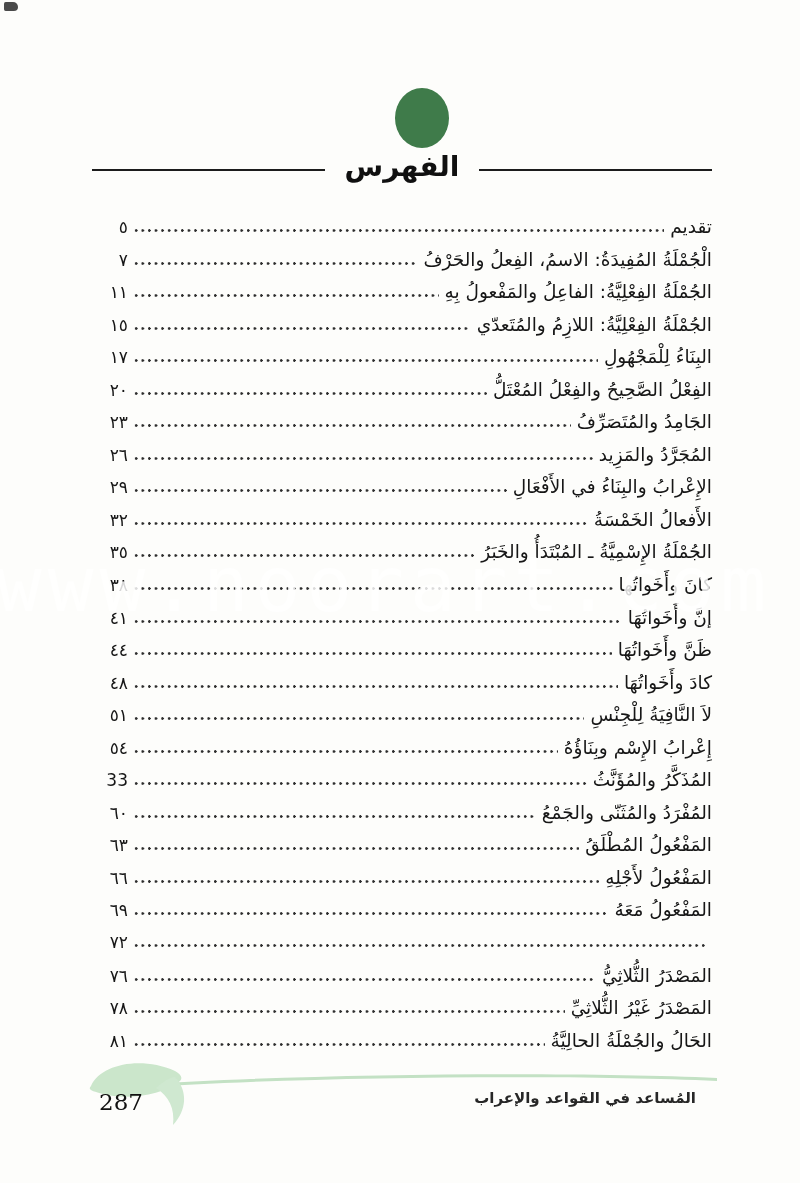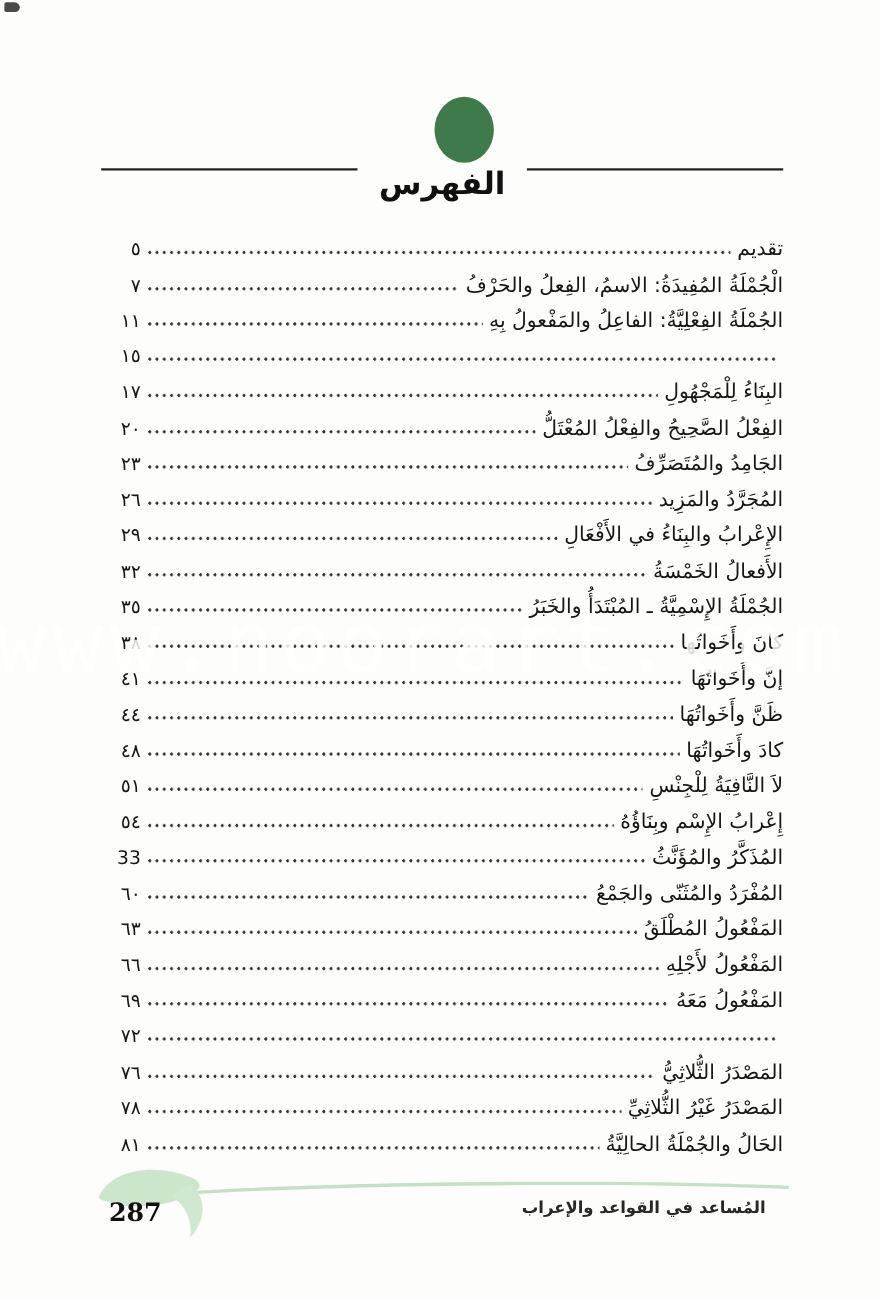--- a/index.html
+++ b/index.html
@@ -21,21 +21,21 @@
   }
 
   
   .circle {
     position: absolute; left: 395px; top: 88px;
     width: 54px; height: 60px; border-radius: 50%;
     background: #3f7b4a;
   }
   .title-row {
     position: absolute; top: 153px; left: 92px; right: 88px;
-    display: flex; gap: 20px;
+    display: flex; align-items: center; gap: 20px;
     direction: rtl;
   }
   .title-rule { flex: 1; height: 2px; background: #1c1c1c; }
   .title-text {
     font-size: 28px; font-weight: bold; color: #101010;
     line-height: 1; padding-bottom: 6px;
   }
 
   
   .toc {
@@ -71,21 +71,21 @@
     color: #d2d2d2; mix-blend-mode: screen;
     white-space: nowrap; overflow: hidden;
     pointer-events: none;
   }
 
   
   .footer-art { position: absolute; left: 85px; top: 1058px; }
   .footer-page-number {
     position: absolute; left: 99px; top: 1089px;
     font-family: "DejaVu Serif", serif;
-    font-size: 23px; font-weight: bold; color: #111;
+    font-size: 23px; font-weight: normal; color: #111;
   }
   .footer-book-title {
     position: absolute; right: 104px; top: 1089px;
     direction: rtl;
     font-size: 15px; font-weight: bold; color: #272727;
   }
 </style>
 </head>
 <body>
 
@@ -115,20 +115,21 @@
         <span class="toc-page">٧</span>
       </div>
 
       <div class="toc-row">
         <span class="toc-label">الجُمْلَةُ الفِعْلِيَّةُ: الفاعِلُ والمَفْعولُ بِهِ</span>
         <span class="toc-leader"></span>
         <span class="toc-page">١١</span>
       </div>
 
       <div class="toc-row">
+        <span class="toc-label">الجُمْلَةُ الفِعْلِيَّةُ: اللازِمُ والمُتَعدّي</span>
         <span class="toc-leader"></span>
         <span class="toc-page">١٥</span>
       </div>
 
       <div class="toc-row">
         <span class="toc-label">البِنَاءُ لِلْمَجْهُولِ</span>
         <span class="toc-leader"></span>
         <span class="toc-page">١٧</span>
       </div>
 

